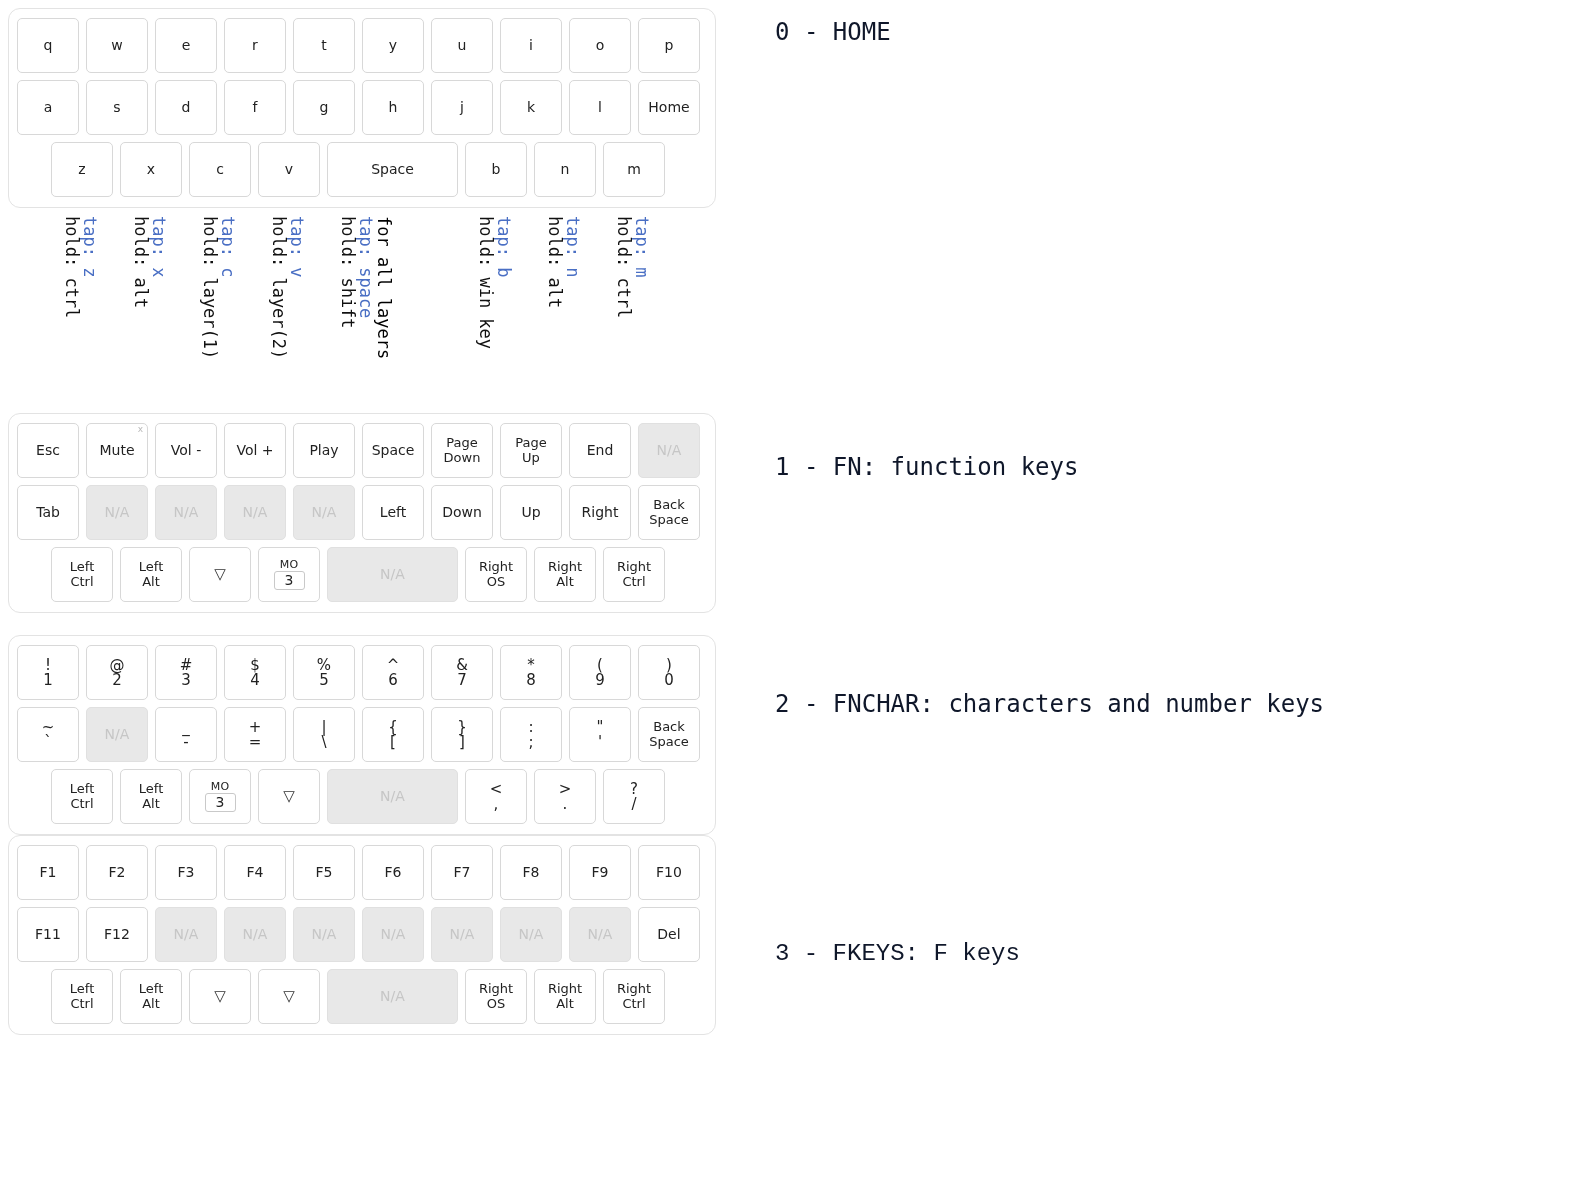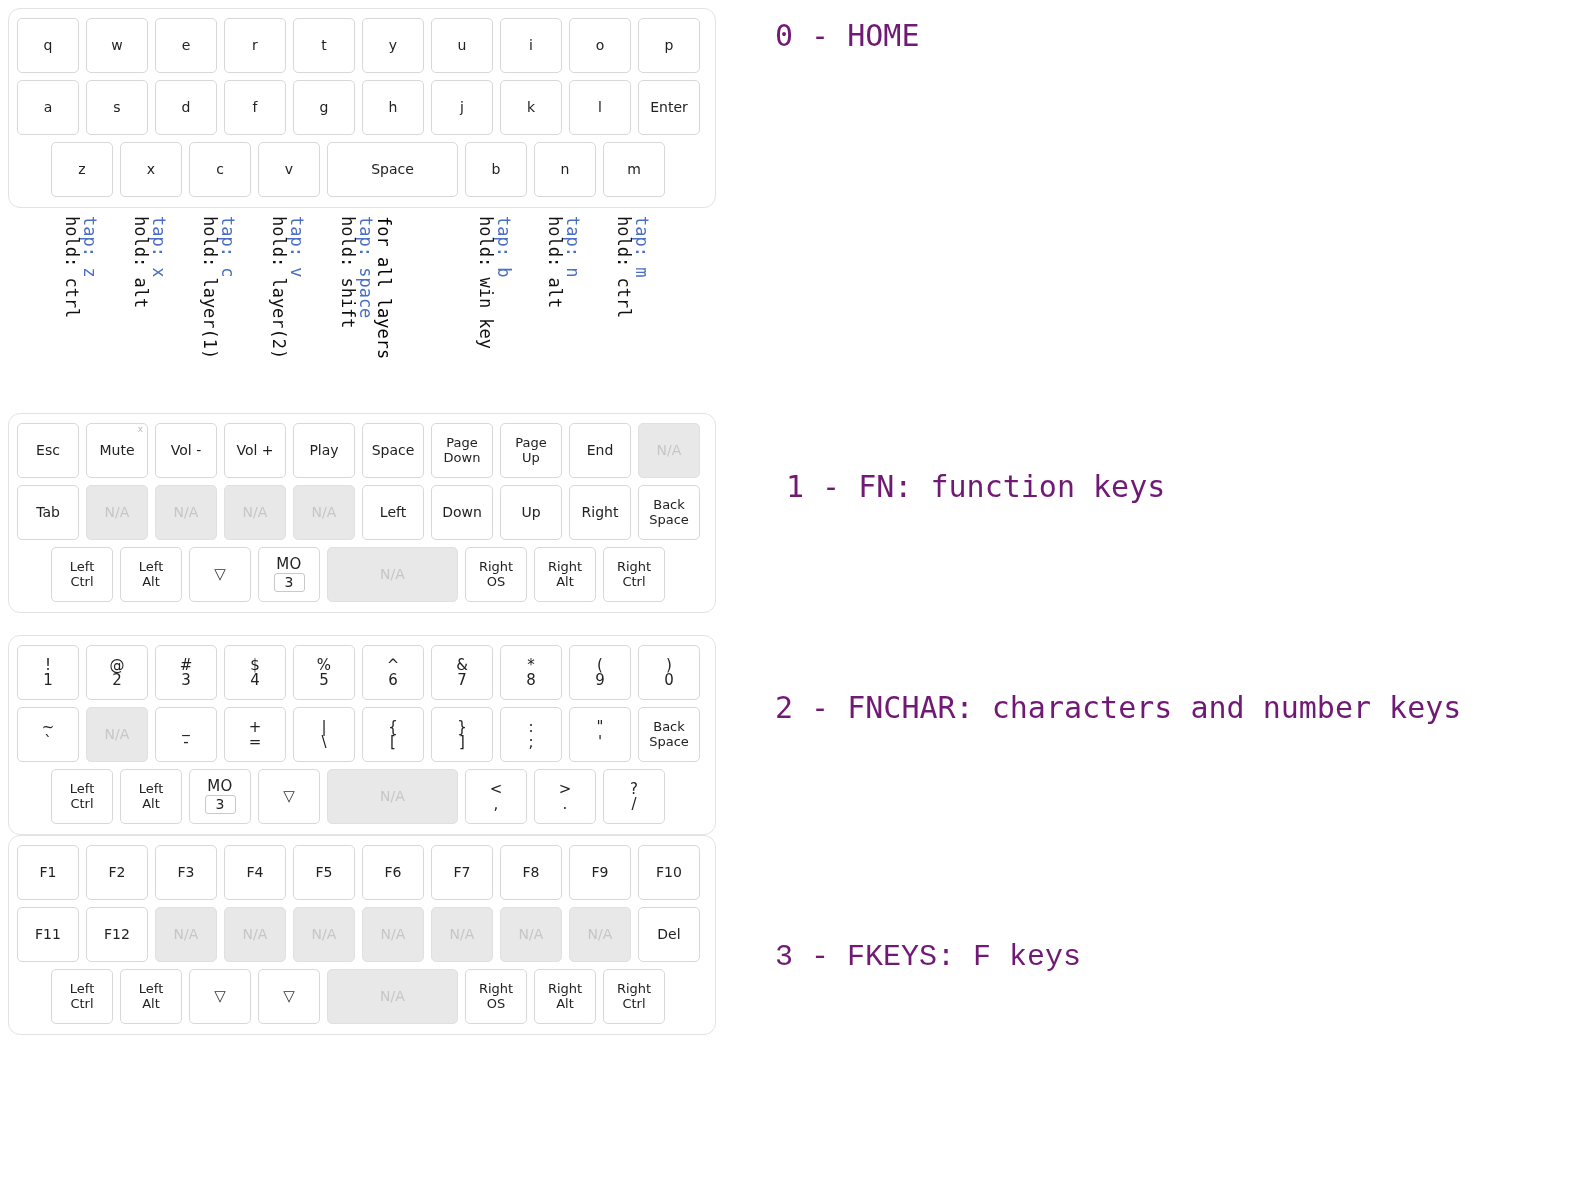--- a/index.html
+++ b/index.html
@@ -81,21 +81,21 @@
 
   .key .corner-x {
     position: absolute;
     top: 1px;
     right: 4px;
     font-size: 9px;
     color: #b9b9b9;
     line-height: 1;
   }
   .key .mo-label {
-    font-size: 15px;
+    font-size: 11px;
     line-height: 1.0;
     letter-spacing: 0.3px;
     text-align: center;
   }
   .key .mo-box {
     margin-top: 1px;
     border: 1px solid #c9c9c9;
     border-radius: 3px;
     min-width: 21px;
     padding: 0px 4px 1px 4px;
@@ -133,22 +133,22 @@
   
   .titles {
     position: absolute;
     left: 775px;
     top: 0;
     width: 810px;
   }
   .layer-title {
     position: absolute;
     font-family: "DejaVu Sans Mono", monospace;
-    font-size: 30px;
-    color: #701a75;
+    font-size: 24px;
+    color: #0f172a;
     white-space: nowrap;
     letter-spacing: 0px;
   }
 </style>
 </head>
 <body>
 
 <div class="page">
 
   <div class="kb-col">
@@ -208,21 +208,21 @@
           <div class="key">
             <span>j</span>
           </div>
           <div class="key">
             <span>k</span>
           </div>
           <div class="key">
             <span>l</span>
           </div>
           <div class="key">
-            <span>Enter</span>
+            <span>Home</span>
           </div>
         </div>
         <div class="kb-row">
           <div class="spacer-half"></div>
           <div class="key">
             <span>z</span>
           </div>
           <div class="key">
             <span>x</span>
           </div>
@@ -585,18 +585,18 @@
           <div class="key">
             <span class="l2 small">Right</span>
             <span class="l2 small">Ctrl</span>
           </div>
         </div>
       </div>
   </div>
 
   <div class="titles">
     <div class="layer-title" style="top:18px;">0 - HOME</div>
-    <div class="layer-title" style="top:469px;margin-left:11px;">1 - FN: function keys</div>
+    <div class="layer-title" style="top:453px;">1 - FN: function keys</div>
     <div class="layer-title" style="top:690px;">2 - FNCHAR: characters and number keys</div>
     <div class="layer-title" style="top:940px;font-family:Liberation Mono, monospace;">3 - FKEYS: F keys</div>
   </div>
 
 </div>
 
 </body></html>

